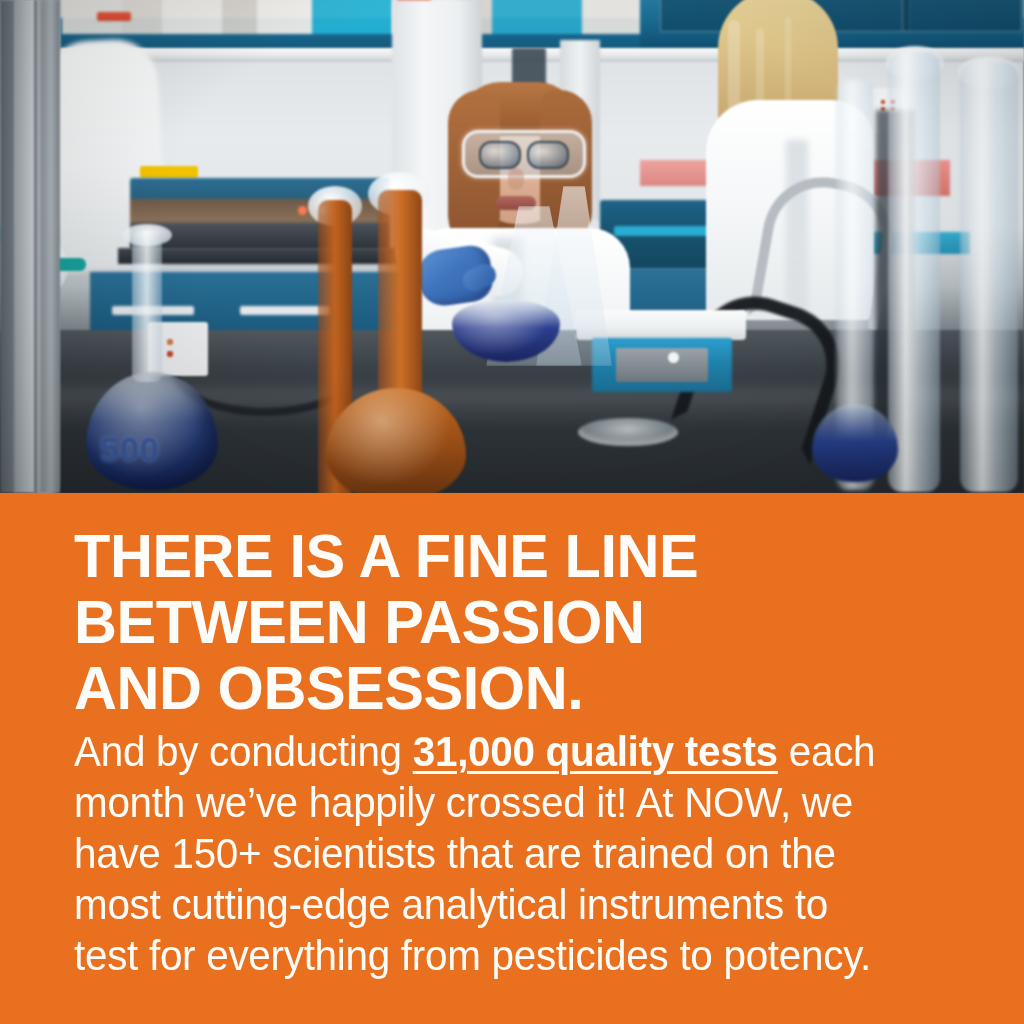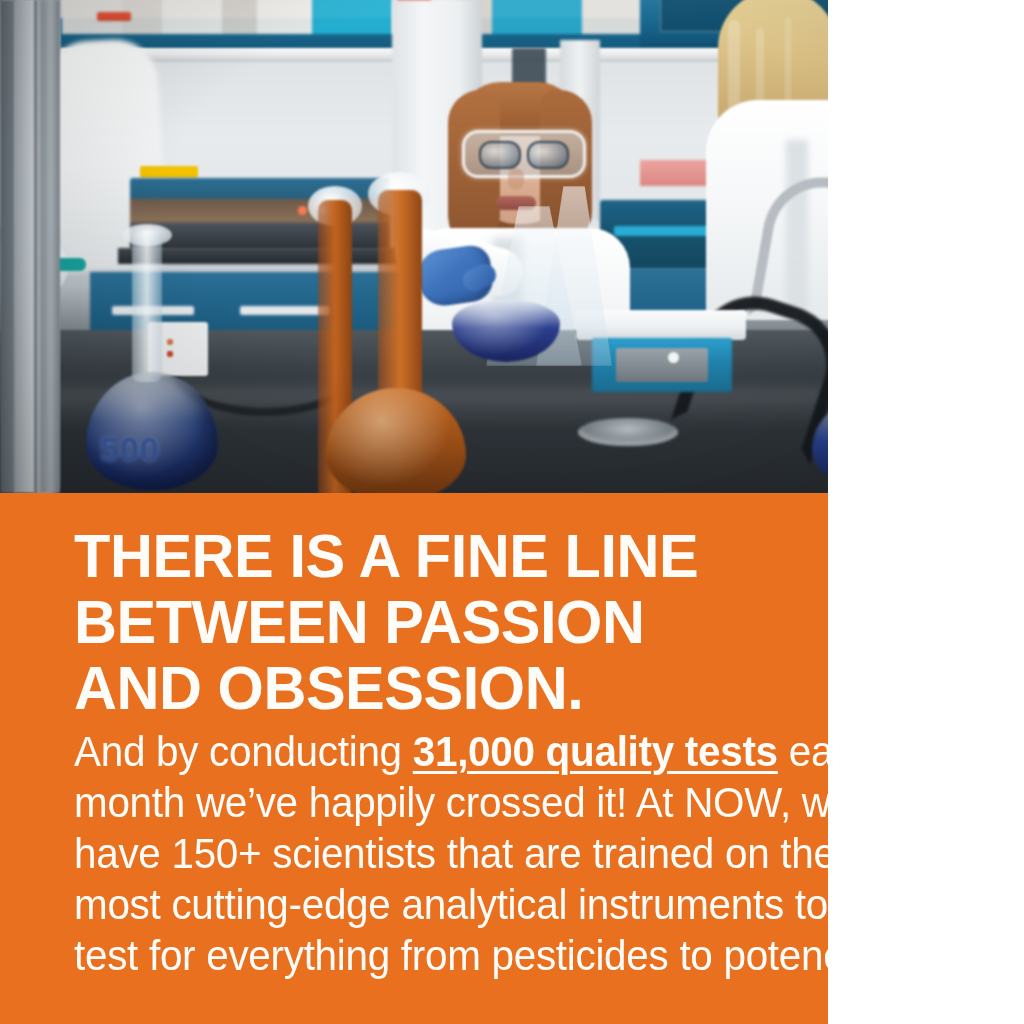--- a/index.html
+++ b/index.html
@@ -5,21 +5,21 @@
   html, body {
     margin: 0;
     padding: 0;
     background: #ffffff;
   }
   body {
     font-family: "Liberation Sans", sans-serif;
   }
   .poster {
     position: relative;
-    width: 828px;
+    width: 1024px;
     height: 1024px;
     overflow: hidden;
     background: #ffffff;
   }
 
   
   .photo {
     position: absolute;
     left: 0; top: 0;
     width: 1024px;

